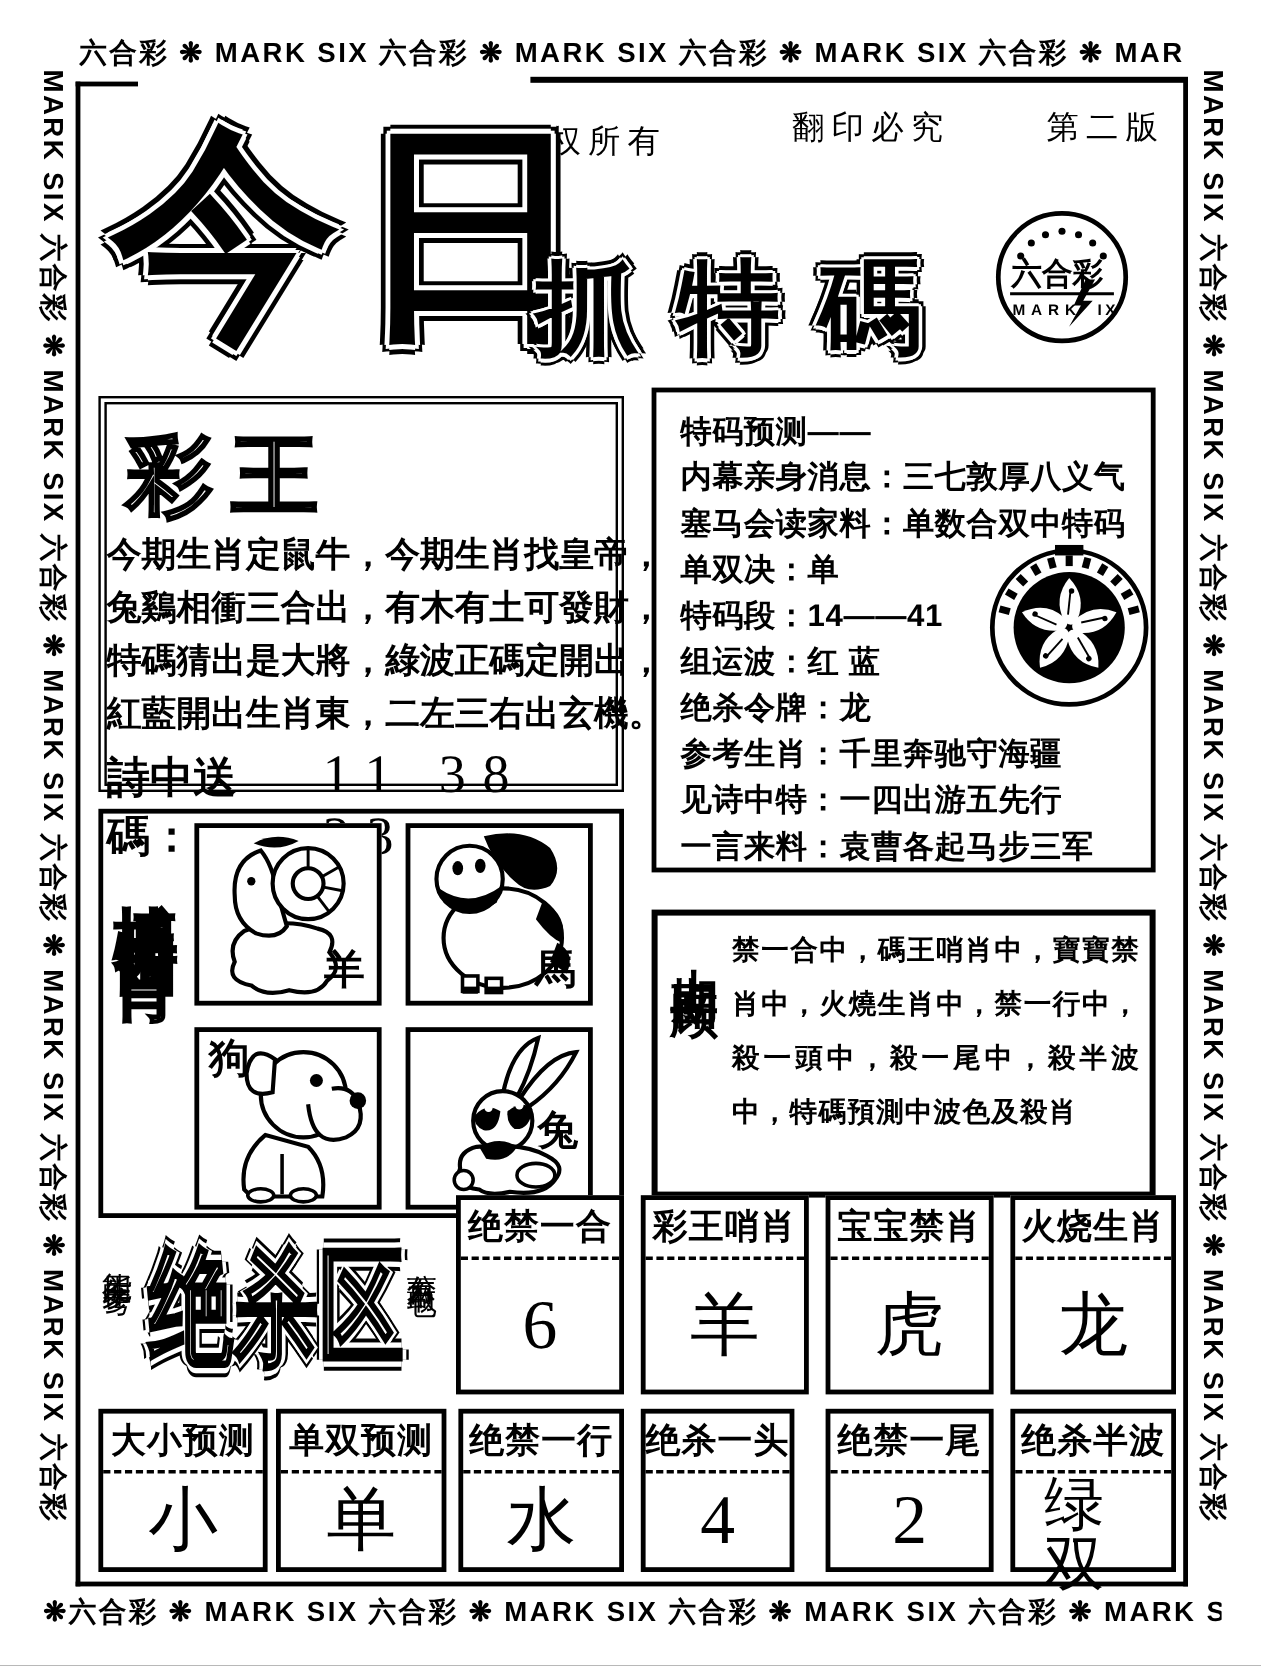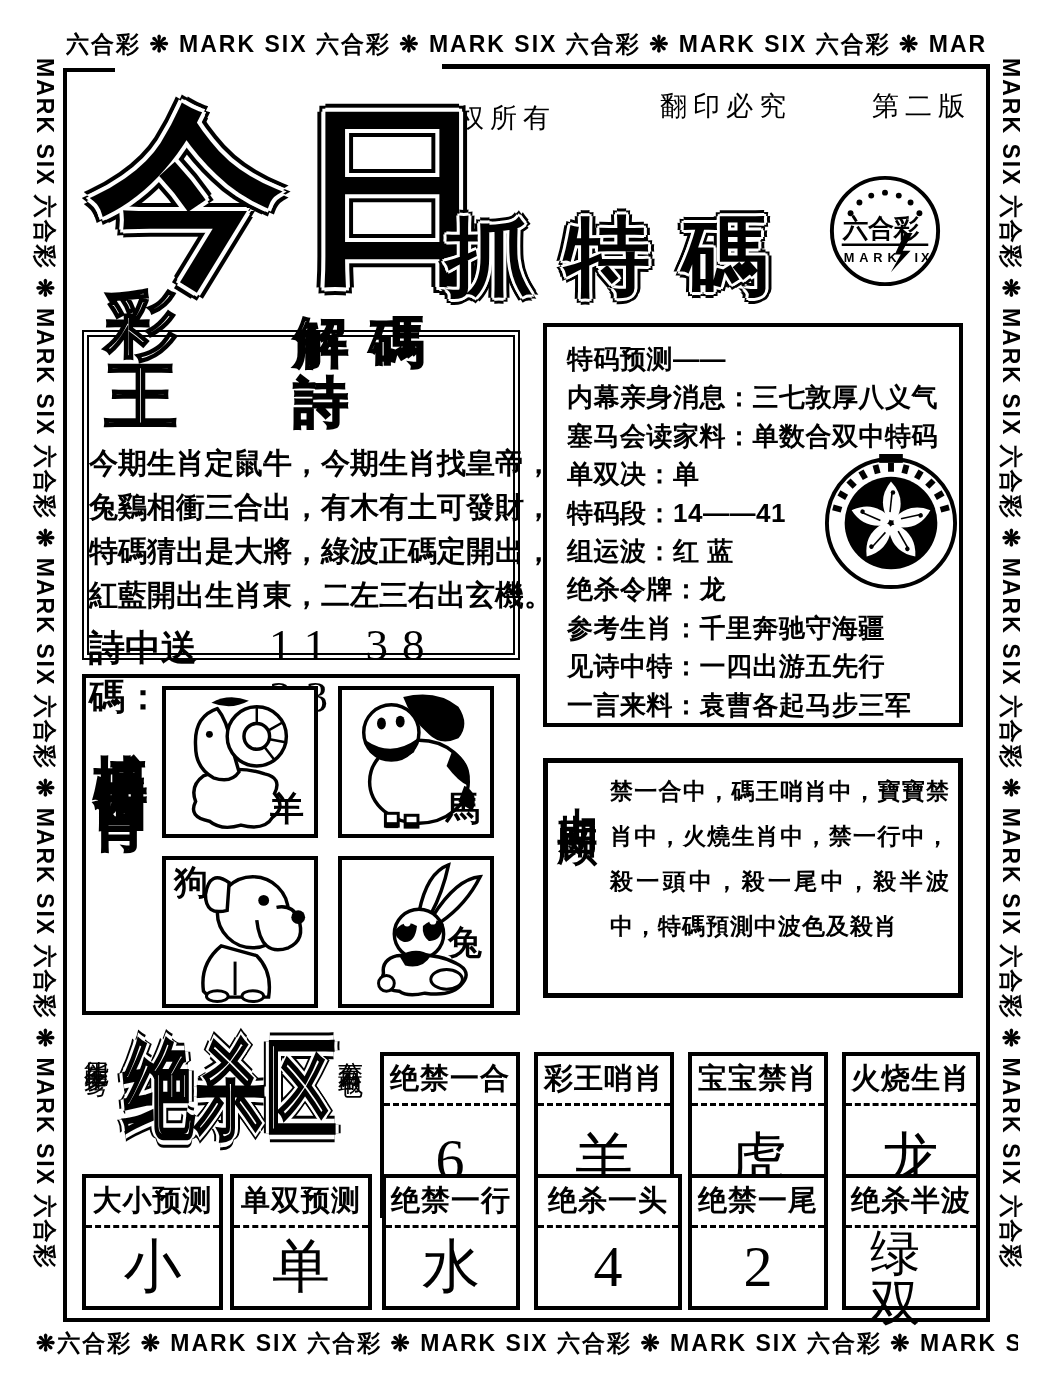--- a/index.html
+++ b/index.html
@@ -85,25 +85,25 @@
             -9px 0 #000,9px 0 #000,0 -9px #000,0 9px #000;}
 
   
   .box{position:absolute;box-sizing:border-box;border:4px solid #000;background:#fff;
        display:flex;flex-direction:column;}
   .box-label{font-size:29px;font-weight:900;text-align:center;padding:3px 0 4px;
              border-bottom:3px dashed #000;letter-spacing:1px;white-space:nowrap;}
   .box-value{flex:1;display:flex;align-items:center;justify-content:center;
              font-family:"Liberation Serif",serif;font-size:58px;line-height:1;}
   .box-value.wide{font-size:50px;letter-spacing:6px;margin-left:24px;}
-  .r1{top:1052px;height:166px;} .r2{top:1174px;height:136px;}
+  .r1{top:996px;height:166px;} .r2{top:1174px;height:136px;}
   .b1{left:380px;width:140px;} .b2{left:534px;width:140px;}
   .b3{left:688px;width:140px;} .b4{left:842px;width:138px;}
   .c1{left:82px;width:141px;}  .c2{left:230px;width:142px;}
-  .c3{left:382px;width:138px;} .c4{left:534px;width:148px;}
+  .c3{left:382px;width:138px;} .c4{left:534px;width:128px;}
   .c5{left:688px;width:140px;justify-content:space-between;} .c6{left:842px;width:138px;}
 </style>
 </head>
 <body>
 
 <div class="page">
 
   <div class="strip strip-top">六合彩 ❋ MARK SIX 六合彩 ❋ MARK SIX 六合彩 ❋ MARK SIX 六合彩 ❋ MARK SIX 六合彩</div>
   <div class="strip strip-bottom">❋六合彩 ❋ MARK SIX 六合彩 ❋ MARK SIX 六合彩 ❋ MARK SIX 六合彩 ❋ MARK SIX 六合彩❋</div>
   <div class="strip strip-left">MARK SIX 六合彩 ❋ MARK SIX 六合彩 ❋ MARK SIX 六合彩 ❋ MARK SIX 六合彩 ❋ MARK SIX 六合彩</div>
@@ -136,21 +136,20 @@
       <line x1="16" y1="74" x2="104" y2="74" stroke="#000" stroke-width="2.5"></line>
       <text x="18" y="92" font-size="13" letter-spacing="5" font-weight="bold" font-family="Liberation Sans, sans-serif">MARK</text>
       <polygon points="80,62 70,84 76,84 66,102 86,80 78,80 88,62" fill="#000"></polygon>
       <text x="90" y="92" font-size="13" letter-spacing="3" font-weight="bold" font-family="Liberation Sans, sans-serif">IX</text>
     </svg>
   </div>
 
   <div class="poem">
     <div class="poem-title">
       <span class="poem-t1 hollow">彩王</span>
-      <span class="poem-t2 hollow">解碼詩</span>
     </div>
     <div class="poem-lines">
       <div>今期生肖定鼠牛，今期生肖找皇帝，</div>
       <div>兔鷄相衝三合出，有木有土可發財，</div>
       <div>特碼猜出是大將，綠波正碼定開出，</div>
       <div>紅藍開出生肖東，二左三右出玄機。</div>
     </div>
     <div class="gift">
       <span class="gift-label">詩中送碼：</span>
       <span class="gift-nums">11 38 33</span>

